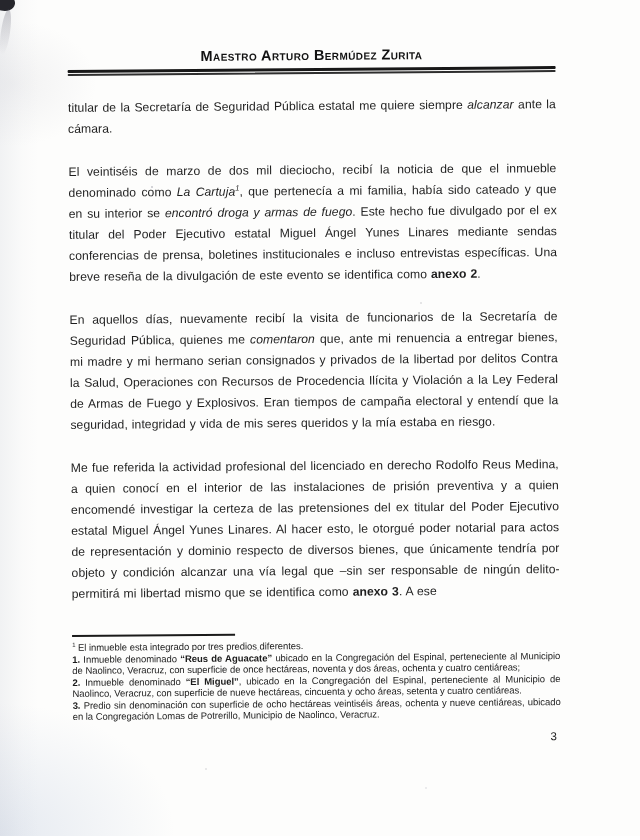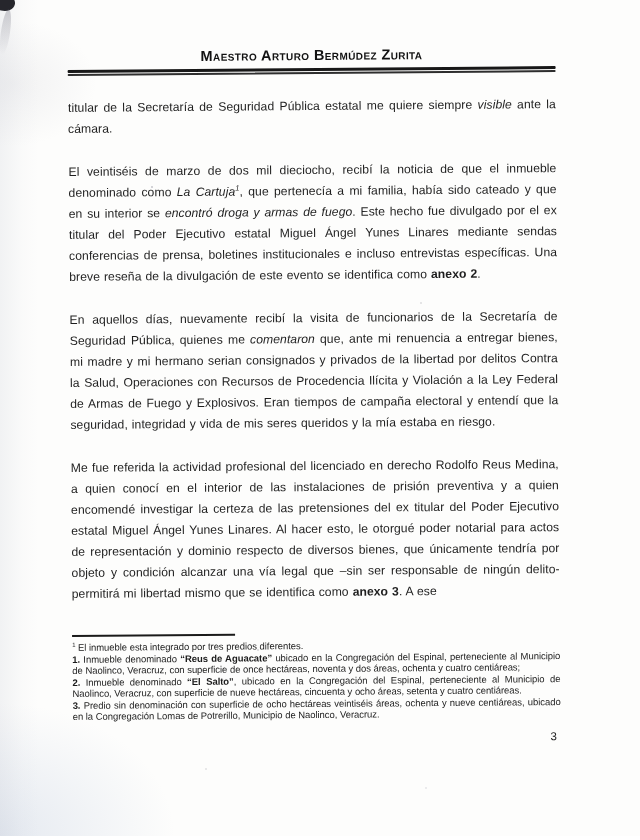--- a/index.html
+++ b/index.html
@@ -110,30 +110,30 @@
 
   <div class="content">
 
     <div class="doc-header">
       <div class="doc-title">Maestro Arturo Bermúdez Zurita</div>
       <div class="rule-thick"></div>
       <div class="rule-thin"></div>
     </div>
 
     <div class="body-text">
-      <p class="para"><span>titular de la Secretaría de Seguridad Pública estatal me quiere siempre </span><span class="i">visible</span><span> ante la cámara.</span></p>
+      <p class="para"><span>titular de la Secretaría de Seguridad Pública estatal me quiere siempre </span><span class="i">alcanzar</span><span> ante la cámara.</span></p>
       <p class="para"><span>El veintiséis de marzo de dos mil dieciocho, recibí la noticia de que el inmueble denominado como </span><span class="i">La Cartuja</span><span class="sup i">1</span><span>, que pertenecía a mi familia, había sido cateado y que en su interior se </span><span class="i">encontró droga y armas de fuego</span><span>. Este hecho fue divulgado por el ex titular del Poder Ejecutivo estatal Miguel Ángel Yunes Linares mediante sendas conferencias de prensa, boletines institucionales e incluso entrevistas específicas. Una breve reseña de la divulgación de este evento se identifica como </span><span class="b">anexo 2</span><span>.</span></p>
       <p class="para"><span>En aquellos días, nuevamente recibí la visita de funcionarios de la Secretaría de Seguridad Pública, quienes me </span><span class="i">comentaron</span><span> que, ante mi renuencia a entregar bienes, mi madre y mi hermano serian consignados y privados de la libertad por delitos Contra la Salud, Operaciones con Recursos de Procedencia Ilícita y Violación a la Ley Federal de Armas de Fuego y Explosivos. Eran tiempos de campaña electoral y entendí que la seguridad, integridad y vida de mis seres queridos y la mía estaba en riesgo.</span></p>
       <p class="para"><span>Me fue referida la actividad profesional del licenciado en derecho Rodolfo Reus Medina, a quien conocí en el interior de las instalaciones de prisión preventiva y a quien encomendé investigar la certeza de las pretensiones del ex titular del Poder Ejecutivo estatal Miguel Ángel Yunes Linares. Al hacer esto, le otorgué poder notarial para actos de representación y dominio respecto de diversos bienes, que únicamente tendría por objeto y condición alcanzar una vía legal que –sin ser responsable de ningún delito- permitirá mi libertad mismo que se identifica como </span><span class="b">anexo 3</span><span>. A ese</span></p>
     </div>
 
     <div class="footnotes">
       <div class="fn-rule"></div>
       <p class="fn"><span class="sup">1</span><span> El inmueble esta integrado por tres predios diferentes.</span></p>
       <p class="fn"><span class="b">1.</span><span> Inmueble denominado </span><span class="b">“Reus de Aguacate”</span><span> ubicado en la Congregación del Espinal, perteneciente al Municipio de Naolinco, Veracruz, con superficie de once hectáreas, noventa y dos áreas, ochenta y cuatro centiáreas;</span></p>
-      <p class="fn"><span class="b">2.</span><span> Inmueble denominado </span><span class="b">“El Salto”</span><span>, ubicado en la Congregación del Espinal, perteneciente al Municipio de Naolinco, Veracruz, con superficie de nueve hectáreas, cincuenta y ocho áreas, setenta y cuatro centiáreas.</span></p>
+      <p class="fn"><span class="b">2.</span><span> Inmueble denominado </span><span class="b">“El Miguel”</span><span>, ubicado en la Congregación del Espinal, perteneciente al Municipio de Naolinco, Veracruz, con superficie de nueve hectáreas, cincuenta y ocho áreas, setenta y cuatro centiáreas.</span></p>
       <p class="fn"><span class="b">3.</span><span> Predio sin denominación con superficie de ocho hectáreas veintiséis áreas, ochenta y nueve centiáreas, ubicado en la Congregación Lomas de Potrerillo, Municipio de Naolinco, Veracruz.</span></p>
     </div>
 
     <div class="page-number">3</div>
 
   </div>
 </div>
 
 </body></html>

